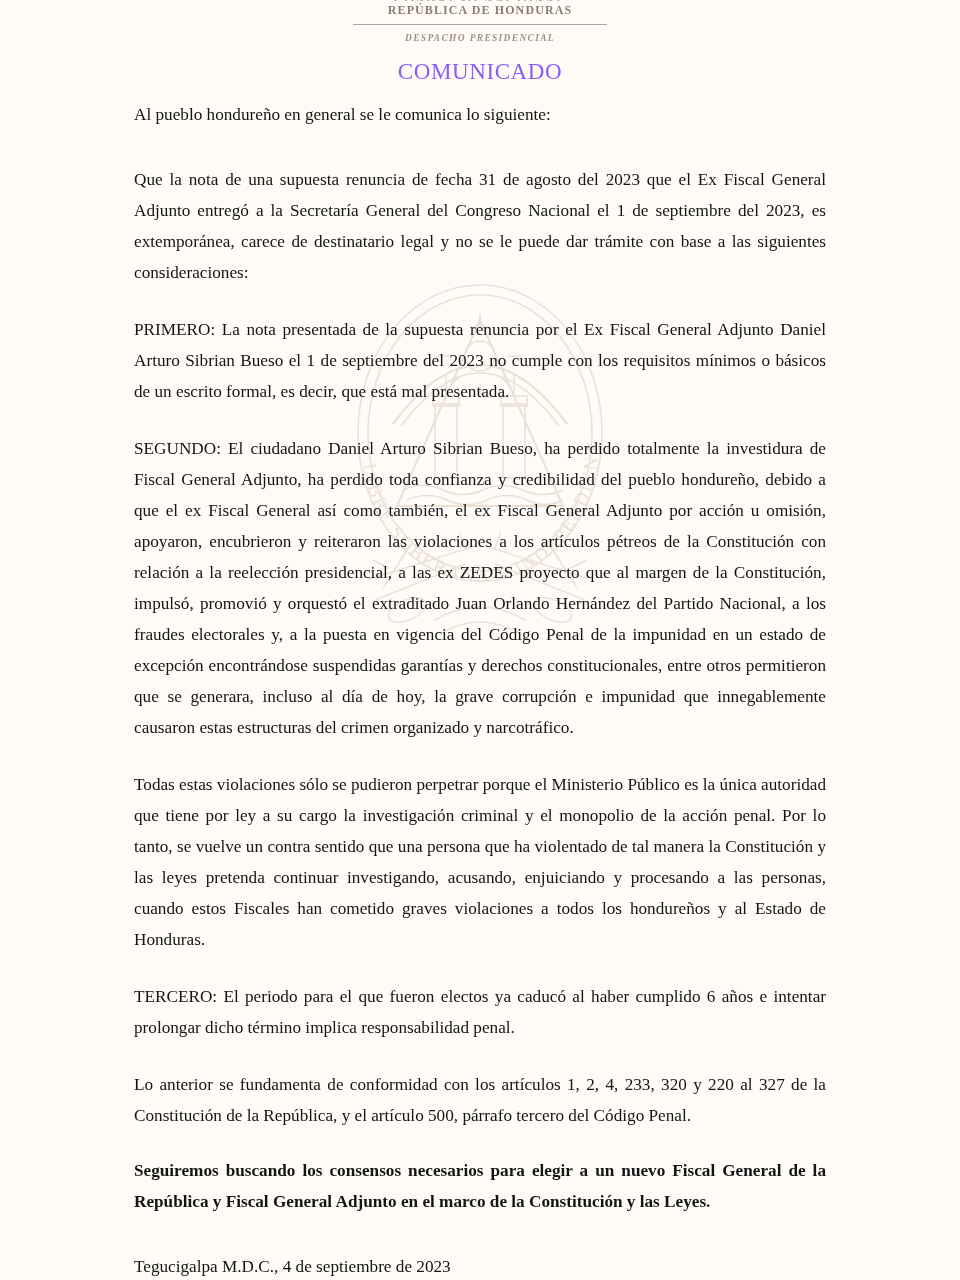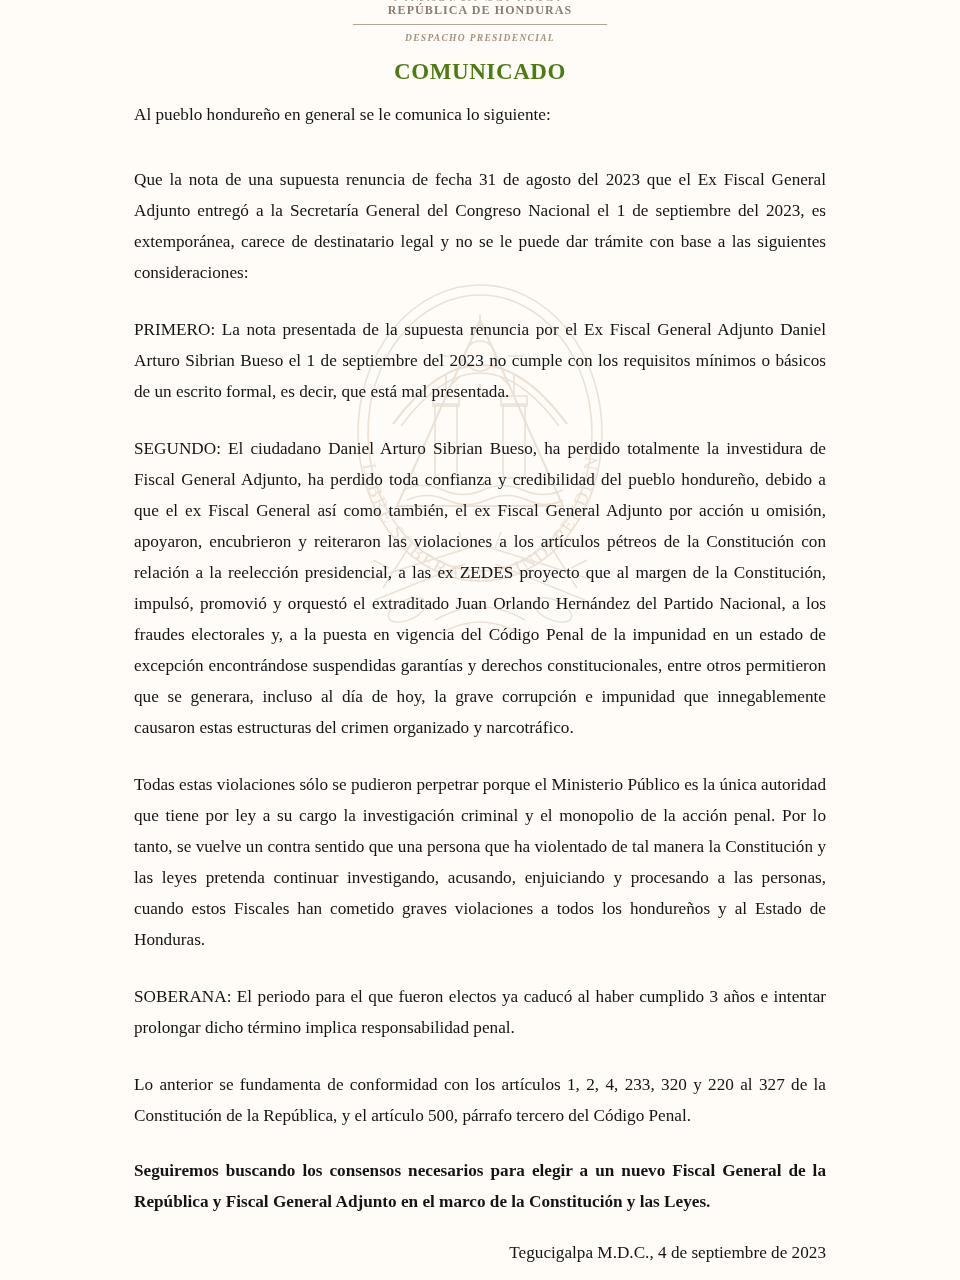--- a/index.html
+++ b/index.html
@@ -75,24 +75,24 @@
     margin-top: 8px;
     font-style: italic;
   }
 
   
   .doc-title {
     position: relative;
     z-index: 2;
     text-align: center;
     font-size: 23px;
-    font-weight: bold;
+    font-weight: normal;
     letter-spacing: 0.6px;
     margin-top: 16px;
-    color: #4d7c0f;
+    color: #8b5cf6;
   }
 
   
   .body-wrap {
     position: relative;
     z-index: 2;
     margin: 0 auto;
     width: 692px;
     padding-top: 14px;
   }
@@ -101,27 +101,27 @@
     font-size: 17.2px;
     line-height: 31px;
     text-align: justify;
     text-justify: inter-word;
     color: #141414;
   }
   p.para.salutation { text-align: left; margin-bottom: 34px; }
   p.para.spaced { margin-bottom: 26px; }
   p.para.tight  { margin-bottom: 24px; }
   .lead { font-weight: normal; }
-  p.para.bold-note { font-weight: bold; margin-bottom: 26px; }
+  p.para.bold-note { font-weight: bold; margin-bottom: 40px; }
 
   
   .place-date {
     position: relative;
     z-index: 2;
-    text-align: right;
+    text-align: left;
     font-size: 17.2px;
     color: #141414;
     margin-top: 6px;
   }
 </style>
 </head>
 <body>
 
 <div class="page">
 
@@ -186,21 +186,21 @@
     <p class="para salutation">Al pueblo hondureño en general se le comunica lo siguiente:</p>
 
     <p class="para spaced"><span>Que la nota de una supuesta renuncia de fecha 31 de agosto del 2023 que el Ex Fiscal General Adjunto entregó a la Secretaría General del Congreso Nacional el 1 de septiembre del 2023, es extemporánea, carece de destinatario legal y no se le puede dar trámite con base a las siguientes consideraciones:</span></p>
 
     <p class="para spaced"><span class="lead">PRIMERO</span><span>: La nota presentada de la supuesta renuncia por el Ex Fiscal General Adjunto Daniel Arturo Sibrian Bueso el 1 de septiembre del 2023 no cumple con los requisitos mínimos o básicos de un escrito formal, es decir, que está mal presentada.</span></p>
 
     <p class="para spaced"><span class="lead">SEGUNDO</span><span>: El ciudadano Daniel Arturo Sibrian Bueso, ha perdido totalmente la investidura de Fiscal General Adjunto, ha perdido toda confianza y credibilidad del pueblo hondureño, debido a que el ex Fiscal General así como también, el ex Fiscal General Adjunto por acción u omisión, apoyaron, encubrieron y reiteraron las violaciones a los artículos pétreos de la Constitución con relación a la reelección presidencial, a las ex ZEDES proyecto que al margen de la Constitución, impulsó, promovió y orquestó el extraditado Juan Orlando Hernández del Partido Nacional, a los fraudes electorales y, a la puesta en vigencia del Código Penal de la impunidad en un estado de excepción encontrándose suspendidas garantías y derechos constitucionales, entre otros permitieron que se generara, incluso al día de hoy, la grave corrupción e impunidad que innegablemente causaron estas estructuras del crimen organizado y narcotráfico.</span></p>
 
     <p class="para spaced"><span>Todas estas violaciones sólo se pudieron perpetrar porque el Ministerio Público es la única autoridad que tiene por ley a su cargo la investigación criminal y el monopolio de la acción penal. Por lo tanto, se vuelve un contra sentido que una persona que ha violentado de tal manera la Constitución y las leyes pretenda continuar investigando, acusando, enjuiciando y procesando a las personas, cuando estos Fiscales han cometido graves violaciones a todos los hondureños y al Estado de Honduras.</span></p>
 
-    <p class="para spaced"><span class="lead">SOBERANA</span><span>: El periodo para el que fueron electos ya caducó al haber cumplido 3 años e intentar prolongar dicho término implica responsabilidad penal.</span></p>
+    <p class="para spaced"><span class="lead">TERCERO</span><span>: El periodo para el que fueron electos ya caducó al haber cumplido 6 años e intentar prolongar dicho término implica responsabilidad penal.</span></p>
 
     <p class="para tight"><span>Lo anterior se fundamenta de conformidad con los artículos 1, 2, 4, 233, 320 y 220 al 327 de la Constitución de la República, y el artículo 500, párrafo tercero del Código Penal.</span></p>
 
     <p class="para bold-note">Seguiremos buscando los consensos necesarios para elegir a un nuevo Fiscal General de la República y Fiscal General Adjunto en el marco de la Constitución y las Leyes.</p>
 
     <div class="place-date">Tegucigalpa M.D.C., 4 de septiembre de 2023</div>
 
   </div>
 </div>
 

